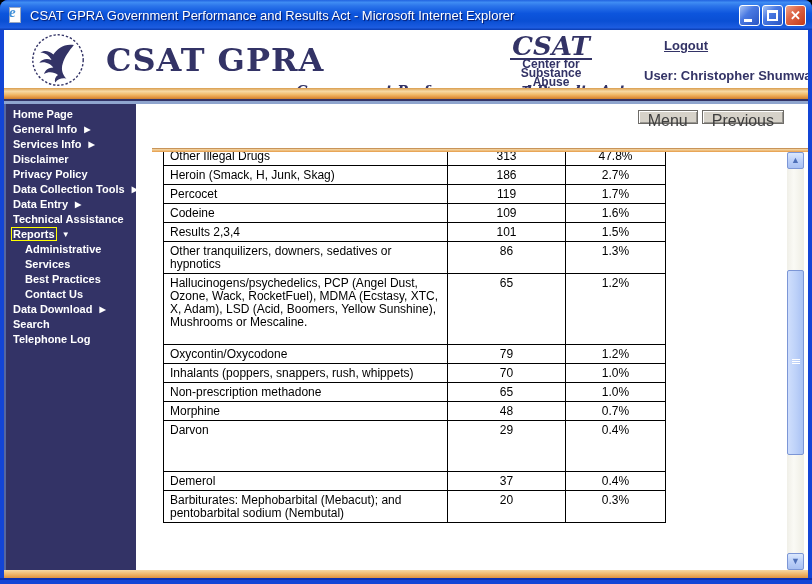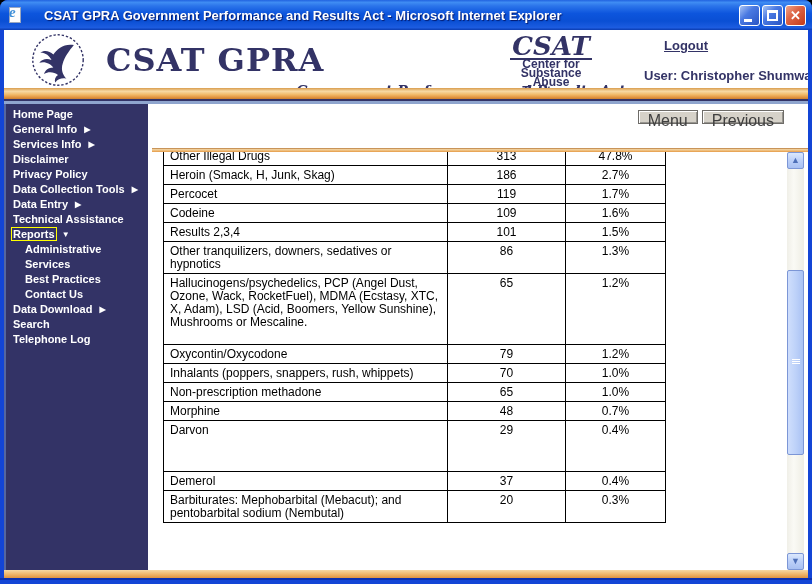--- a/index.html
+++ b/index.html
@@ -4,21 +4,21 @@
 <style>
   html,body{margin:0;padding:0;width:812px;height:584px;overflow:hidden;
     font-family:"Liberation Sans",sans-serif;background:#000;}
   *{box-sizing:border-box;}
   #window{position:absolute;inset:0;background:#1345D6;border-radius:8px 8px 0 0;}
 
   
   .titlebar{position:absolute;left:0;top:0;right:0;height:30px;border-radius:8px 8px 0 0;
     background:linear-gradient(180deg,#2163e0 0%,#3f8cf3 8%,#2b74ea 20%,#0d55dd 45%,#0a4fd4 70%,#1c5ce0 92%,#0a3bb0 100%);
     display:flex;align-items:center;padding:0 6px;}
-  .titlebar .title{color:#fff;font-size:13px;font-weight:bold;margin-left:20px;
+  .titlebar .title{color:#fff;font-size:13px;font-weight:normal;margin-left:6px;
     text-shadow:1px 1px 1px rgba(0,0,60,.7);white-space:nowrap;}
   .ie-icon{width:18px;height:18px;position:relative;flex:0 0 auto;}
   .ie-icon .page{position:absolute;inset:1px 3px;background:#fdfdfd;border:1px solid #9aa7c0;}
   .ie-icon .e{position:absolute;left:3px;top:-2px;font:bold italic 15px "Liberation Serif",serif;color:#3f8fd8;}
   .winbtns{margin-left:auto;display:flex;gap:2px;}
   .winbtn{width:21px;height:21px;border-radius:3px;border:1px solid #fff;
     background:linear-gradient(135deg,#a8c4f5 0%,#4a79e2 40%,#2a55c4 100%);
     color:#fff;font-size:11px;line-height:19px;text-align:center;position:relative;}
   .winbtn.close{background:linear-gradient(135deg,#f0a58a 0%,#dd6547 40%,#c43a18 100%);}
   .winbtn .min-glyph{position:absolute;left:4px;bottom:3px;width:8px;height:3px;background:#fff;}
@@ -42,21 +42,21 @@
     text-decoration:underline;cursor:pointer;}
   .userline{position:absolute;left:640px;top:38px;color:#333366;font-weight:bold;font-size:13px;white-space:nowrap;}
 
   .goldbar{position:absolute;left:4px;right:4px;top:88px;height:11px;
     background:linear-gradient(180deg,#d99c4e 0%,#f6d9a4 30%,#f0b968 60%,#e19440 85%,#c97f2f 100%);}
   .navline{position:absolute;left:4px;right:4px;top:99px;height:2px;background:#333366;}
   .periline{position:absolute;left:4px;right:4px;top:101px;height:3px;background:#8fa5ce;}
 
   
   .content{position:absolute;left:4px;right:4px;top:104px;bottom:14px;background:#fff;overflow:hidden;}
-  .sidebar{position:absolute;left:0;top:0;bottom:0;width:144px;background:#333366;
+  .sidebar{position:absolute;left:0;top:0;bottom:0;width:132px;background:#333366;
     border-left:2px solid #5566a0;padding:3px 0 12px 6px;}
   .nav-item{color:#fff;font-weight:bold;font-size:11px;line-height:14px;white-space:nowrap;cursor:pointer;}
   .nav-item .nav-label{padding:0 1px;}
   .nav-item.indent{padding-left:12px;}
   .nav-item.active .nav-label{outline:1px solid #ffff00;}
   .nav-arrow{font-size:8px;margin-left:3px;vertical-align:1px;}
 
   .toolbar{position:absolute;right:24px;top:6px;display:flex;gap:4px;}
   .btn{height:14px;padding:0 9px;background:#d6d2c9;border:1px solid #6e6c68;
     box-shadow:inset 1px 1px 0 #ffffff, inset -1px -1px 0 #989690;

